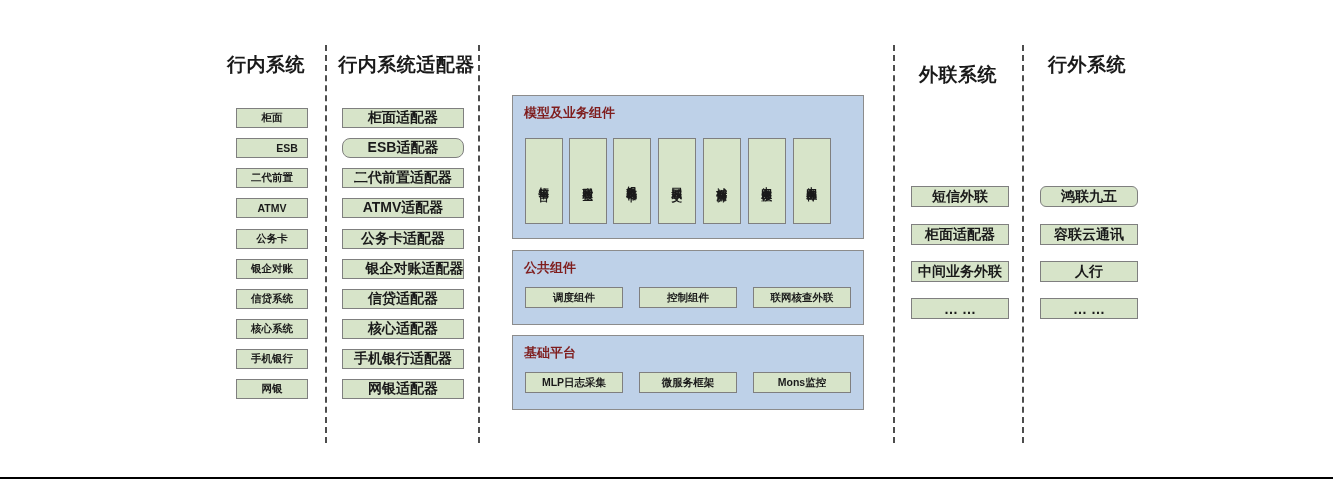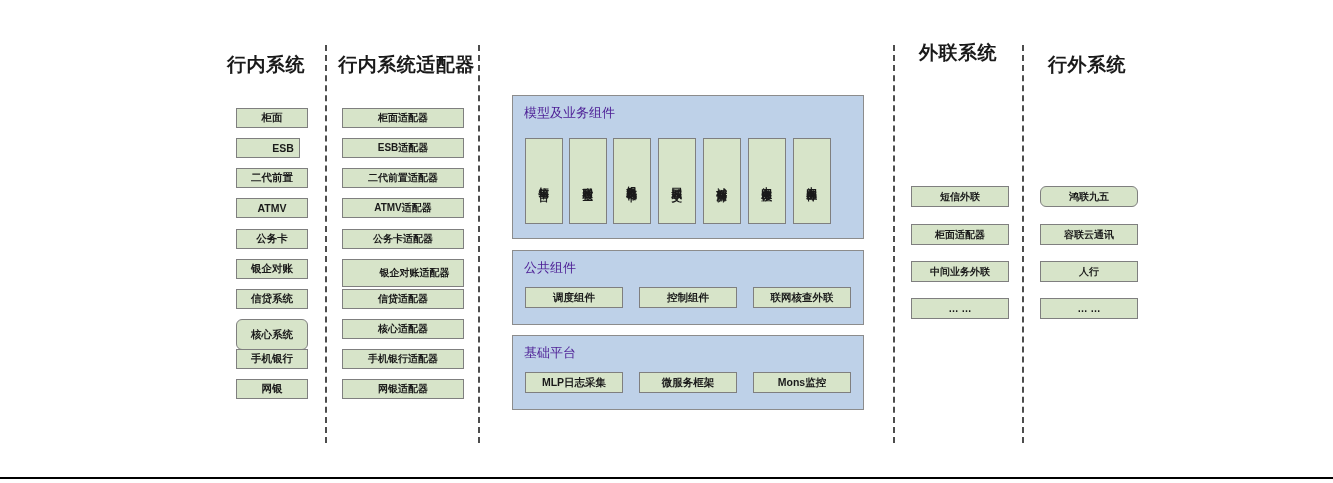--- a/index.html
+++ b/index.html
@@ -45,82 +45,82 @@
     border:1px solid #7f7f7f;
     box-sizing:border-box;
     display:flex;
     align-items:center;
     justify-content:center;
     font-size:10.5px;
     font-weight:bold;
     color:#1a1a1a;
     white-space:nowrap;
   }
-  .node.wide{font-size:10px;}
+  .node.wide{font-size:14px;}
 
   
   .node.vert{
     writing-mode:vertical-rl;
     text-orientation:upright;
     letter-spacing:1px;
     font-size:10.5px;
     line-height:1;
   }
 
   
   .panel{
     position:absolute;
     background:#bed1e8;
     border:1px solid #8c8c8c;
     box-sizing:border-box;
   }
   .panel-title{
     position:absolute;
     font-size:13px;
-    font-weight:normal;
-    color:#4c1d95;
+    font-weight:bold;
+    color:#7f1d1d;
     white-space:nowrap;
   }
 </style>
 </head>
 <body>
 
 <div class="canvas">
 
   <div class="vdash" style="left:325px;"></div>
   <div class="vdash" style="left:478px;"></div>
   <div class="vdash" style="left:893px;"></div>
   <div class="vdash" style="left:1022px;"></div>
 
   <div class="col-title" style="left:206px;top:52px;width:120px;">行内系统</div>
 
   <div class="col-title" style="left:334px;top:52px;width:145px;">行内系统适配器</div>
 
 
-  <div class="col-title" style="left:897px;top:40px;width:122px;">外联系统</div>
+  <div class="col-title" style="left:897px;top:62px;width:122px;">外联系统</div>
 
   <div class="col-title" style="left:1026px;top:52px;width:122px;">行外系统</div>
 
   <div class="node" style="left:236px;top:108px;width:72px;height:20px;">柜面</div>
-  <div class="node" style="left:236px;top:138px;width:64px;height:20px;padding-left:30px;">ESB</div>
+  <div class="node" style="left:236px;top:138px;width:72px;height:20px;padding-left:30px;">ESB</div>
   <div class="node" style="left:236px;top:168px;width:72px;height:20px;">二代前置</div>
   <div class="node" style="left:236px;top:198px;width:72px;height:20px;">ATMV</div>
   <div class="node" style="left:236px;top:229px;width:72px;height:20px;font-family:Liberation Serif, serif;">公务卡</div>
   <div class="node" style="left:236px;top:259px;width:72px;height:20px;">银企对账</div>
   <div class="node" style="left:236px;top:289px;width:72px;height:20px;">信贷系统</div>
-  <div class="node" style="left:236px;top:319px;width:72px;height:31px;border-radius:6px;">核心系统</div>
+  <div class="node" style="left:236px;top:319px;width:72px;height:20px;">核心系统</div>
   <div class="node" style="left:236px;top:349px;width:72px;height:20px;">手机银行</div>
   <div class="node" style="left:236px;top:379px;width:72px;height:20px;">网银</div>
 
   <div class="node wide" style="left:342px;top:108px;width:122px;height:20px;">柜面适配器</div>
-  <div class="node wide" style="left:342px;top:138px;width:122px;height:20px;">ESB适配器</div>
+  <div class="node wide" style="left:342px;top:138px;width:122px;height:20px;border-radius:8px;">ESB适配器</div>
   <div class="node wide" style="left:342px;top:168px;width:122px;height:20px;">二代前置适配器</div>
   <div class="node wide" style="left:342px;top:198px;width:122px;height:20px;">ATMV适配器</div>
   <div class="node wide" style="left:342px;top:229px;width:122px;height:20px;">公务卡适配器</div>
-  <div class="node wide" style="left:342px;top:259px;width:122px;height:28px;padding-left:23px;">银企对账适配器</div>
+  <div class="node wide" style="left:342px;top:259px;width:122px;height:20px;padding-left:23px;">银企对账适配器</div>
   <div class="node wide" style="left:342px;top:289px;width:122px;height:20px;">信贷适配器</div>
   <div class="node wide" style="left:342px;top:319px;width:122px;height:20px;">核心适配器</div>
   <div class="node wide" style="left:342px;top:349px;width:122px;height:20px;">手机银行适配器</div>
   <div class="node wide" style="left:342px;top:379px;width:122px;height:20px;">网银适配器</div>
 
   <div class="panel" style="left:512px;top:95px;width:352px;height:144px;"></div>
   <div class="panel-title" style="left:524px;top:104px;">模型及业务组件</div>
 
   <div class="node vert" style="left:525px;top:138px;width:38px;height:86px;">短信平台</div>
   <div class="node vert" style="left:569px;top:138px;width:38px;height:86px;">联网核查</div>

